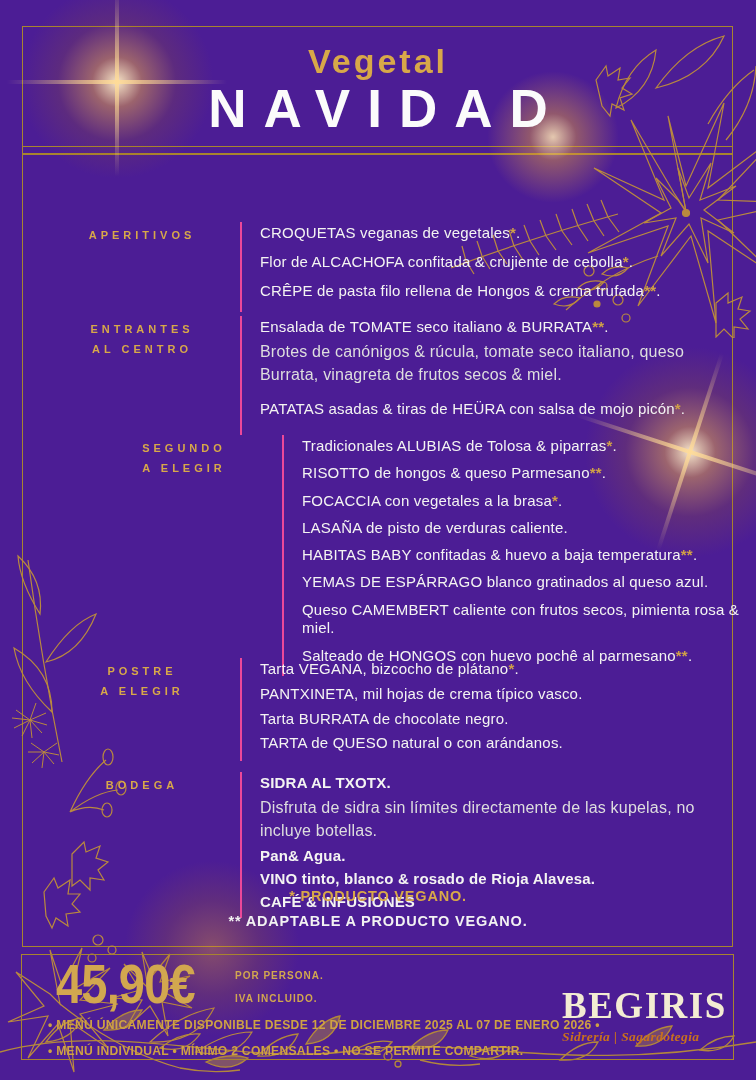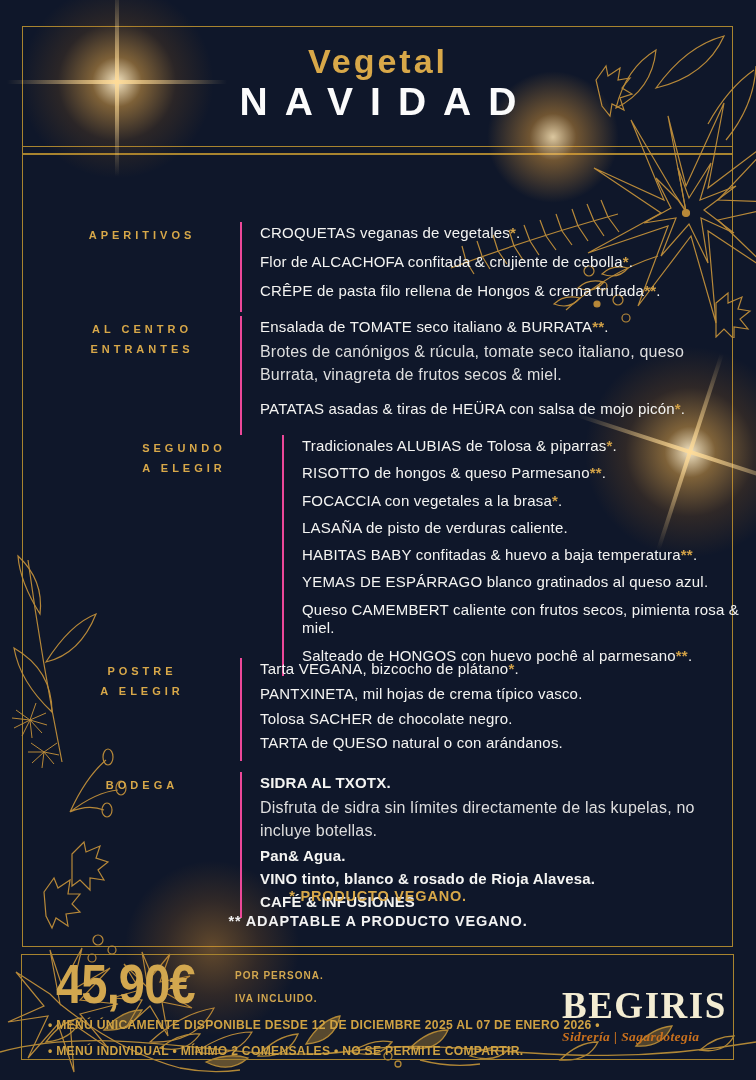--- a/index.html
+++ b/index.html
@@ -1,18 +1,18 @@
 <!DOCTYPE html>
 <html><head>
 <meta charset="utf-8">
 <style>
   html,body{margin:0;padding:0;background:#000;}
   .page{
     position:relative;width:756px;height:1080px;overflow:hidden;
-    background:#0f172a;
+    background:#4c1d95;
     font-family:"Liberation Sans",sans-serif;
   }
   
   .frame{position:absolute;left:22px;top:26px;width:709px;height:919px;
     border:1.5px solid #a8842f;z-index:1;}
   .hline{position:absolute;left:22px;width:711px;background:#a8842f;z-index:1;}
   .hline.a{top:146px;height:1px;}
   .hline.b{top:153px;height:2px;}
   
   .deco{position:absolute;z-index:2;pointer-events:none;}
@@ -29,21 +29,21 @@
     background:radial-gradient(circle,rgba(255,238,200,.95) 0%,rgba(235,170,70,.5) 16%,rgba(170,105,25,.18) 38%,transparent 62%);}
   #glow-title{left:478px;top:62px;width:150px;height:150px;
     background:radial-gradient(circle,rgba(255,230,180,.85) 0%,rgba(230,160,60,.45) 22%,transparent 62%);}
   #star-right{left:570px;top:332px;width:240px;height:240px;transform:rotate(18deg);
     background:radial-gradient(circle,rgba(255,240,205,.95) 0%,rgba(236,172,72,.5) 15%,rgba(175,108,28,.2) 38%,transparent 62%);}
   #glow-bottomleft{left:117px;top:853px;width:190px;height:190px;
     background:radial-gradient(circle,rgba(222,148,48,.4) 0%,rgba(180,110,30,.2) 35%,transparent 65%);}
   
   .title-block{position:absolute;left:0;top:42px;width:100%;text-align:center;z-index:3;}
   .script-title{font-size:34px;font-weight:bold;color:#d8a849;letter-spacing:3px;}
-  .main-title{margin:1px 0 0;font-size:39px;font-weight:bold;color:#fbfbfb;
+  .main-title{margin:1px 0 0;font-size:53px;font-weight:bold;color:#fbfbfb;
     letter-spacing:17px;text-indent:17px;line-height:1;}
   
   .menu-section{position:absolute;left:22px;width:705px;display:flex;z-index:3;}
   .section-heading{flex:0 0 196px;text-align:center;padding:3px 0 0 22px;
     color:#d8a849;font-weight:bold;font-size:11px;letter-spacing:4px;line-height:1.85;}
   .section-items{flex:1;border-left:2px solid #ec4899;padding:2px 0 2px 18px;}
   .menu-item{font-size:15px;color:#f4f4f2;line-height:1.25;letter-spacing:.2px;}
   .menu-item.bold{font-weight:bold;}
   .item-mark{color:#d0a047;font-weight:bold;}
   .item-desc{font-size:16px;color:#dedede;font-weight:normal;line-height:1.45;
@@ -178,22 +178,22 @@
           <div class="heading-line">APERITIVOS</div>
         </div>
         <div class="section-items">
           <div class="menu-item"><span class="item-text">CROQUETAS veganas de vegetales</span><span class="item-mark">*</span><span class="item-end">.</span></div>
           <div class="menu-item"><span class="item-text">Flor de ALCACHOFA confitada &amp; crujiente de cebolla</span><span class="item-mark">*</span><span class="item-end">.</span></div>
           <div class="menu-item"><span class="item-text">CRÊPE de pasta filo rellena de Hongos &amp; crema trufada</span><span class="item-mark">**</span><span class="item-end">.</span></div>
         </div>
       </section>
       <section class="menu-section sec-entrantes">
         <div class="section-heading">
+          <div class="heading-line">ENTRANTES</div>
           <div class="heading-line">AL CENTRO</div>
-          <div class="heading-line">ENTRANTES</div>
         </div>
         <div class="section-items">
           <div class="menu-item"><span class="item-text">Ensalada de TOMATE seco italiano &amp; BURRATA</span><span class="item-mark">**</span><span class="item-end">.</span><div class="item-desc">Brotes de canónigos &amp; rúcula, tomate seco italiano, queso Burrata, vinagreta de frutos secos &amp; miel.</div></div>
           <div class="menu-item"><span class="item-text">PATATAS asadas &amp; tiras de HEÜRA con salsa de mojo picón</span><span class="item-mark">*</span><span class="item-end">.</span></div>
         </div>
       </section>
       <section class="menu-section sec-segundo">
         <div class="section-heading">
           <div class="heading-line">SEGUNDO</div>
           <div class="heading-line">A ELEGIR</div>
@@ -210,21 +210,21 @@
         </div>
       </section>
       <section class="menu-section sec-postre">
         <div class="section-heading">
           <div class="heading-line">POSTRE</div>
           <div class="heading-line">A ELEGIR</div>
         </div>
         <div class="section-items">
           <div class="menu-item"><span class="item-text">Tarta VEGANA, bizcocho de plátano</span><span class="item-mark">*</span><span class="item-end">.</span></div>
           <div class="menu-item"><span class="item-text">PANTXINETA, mil hojas de crema típico vasco</span><span class="item-end">.</span></div>
-          <div class="menu-item"><span class="item-text">Tolosa SACHER de chocolate negro</span><span class="item-end">.</span></div>
+          <div class="menu-item"><span class="item-text">Tarta BURRATA de chocolate negro</span><span class="item-end">.</span></div>
           <div class="menu-item"><span class="item-text">TARTA de QUESO natural o con arándanos</span><span class="item-end">.</span></div>
         </div>
       </section>
       <section class="menu-section sec-bodega">
         <div class="section-heading">
           <div class="heading-line">BODEGA</div>
         </div>
         <div class="section-items">
           <div class="menu-item bold"><span class="item-text">SIDRA AL TXOTX</span><span class="item-end">.</span><div class="item-desc">Disfruta de sidra sin límites directamente de las kupelas, no incluye botellas.</div></div>
           <div class="menu-item bold"><span class="item-text">Pan&amp; Agua</span><span class="item-end">.</span></div>

